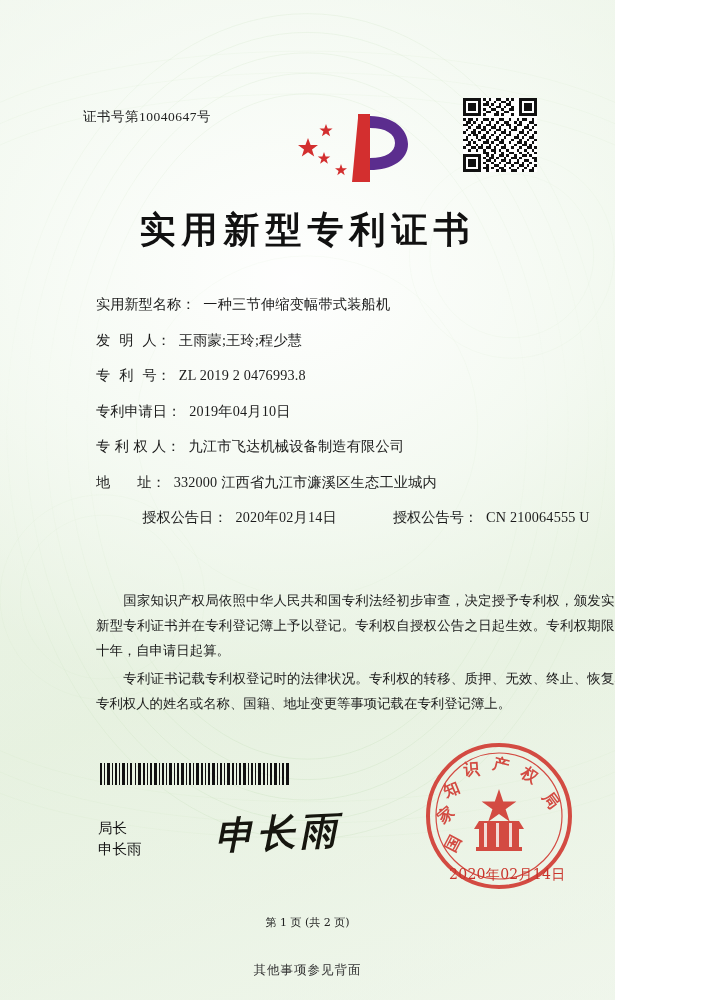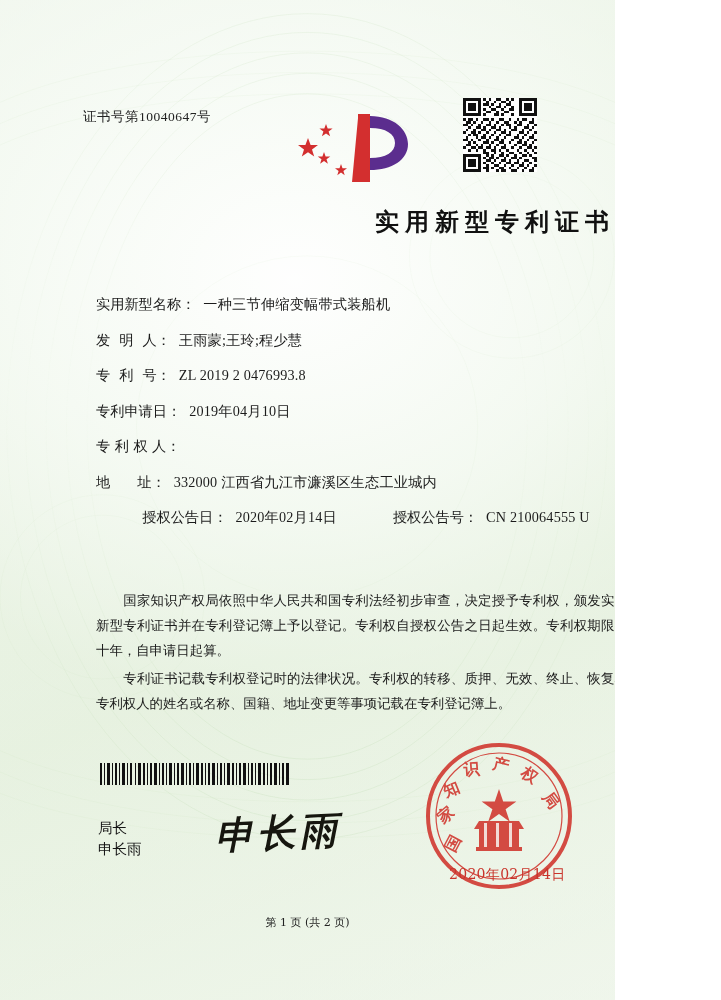--- a/index.html
+++ b/index.html
@@ -51,22 +51,22 @@
     left: 296px;
     top: 108px;
     width: 124px;
     height: 80px;
   }
   .title {
     position: absolute;
     left: 0;
     right: 0;
     top: 206px;
-    text-align: right;
-    font-size: 24px;
+    text-align: center;
+    font-size: 36px;
     font-weight: bold;
     letter-spacing: 6px;
     color: #111;
     font-family: "DejaVu Serif", serif;
   }
   .fields {
     position: absolute;
     left: 96px;
     top: 295px;
     width: 540px;
@@ -464,20 +464,21 @@
     <div class="field-row">
       <span class="fl">专  利  号：</span>
       <span class="fv">ZL 2019 2 0476993.8</span>
     </div>
     <div class="field-row">
       <span class="fl">专利申请日：</span>
       <span class="fv">2019年04月10日</span>
     </div>
     <div class="field-row">
       <span class="fl">专 利 权 人：</span>
+      <span class="fv">九江市飞达机械设备制造有限公司</span>
     </div>
     <div class="field-row">
       <span class="fl">地      址：</span>
       <span class="fv">332000 江西省九江市濂溪区生态工业城内</span>
     </div>
     <div class="field-row dual">
       <span class="fl">授权公告日：</span>
       <span class="fv">2020年02月14日</span>
       <span class="seg2">
         <span class="fl">授权公告号：</span>
@@ -571,14 +572,15 @@
         <text transform="translate(68,27) rotate(14)">产</text>
         <text transform="translate(96,34) rotate(34)">权</text>
         <text transform="translate(118,56) rotate(54)">局</text>
       </g>
     </g>
   </svg>
 
   <div class="seal-date">2020年02月14日</div>
 
   <div class="page-no">第 1 页 (共 2 页)</div>
+  <div class="footnote">其他事项参见背面</div>
 
 </div>
 
 </body></html>

